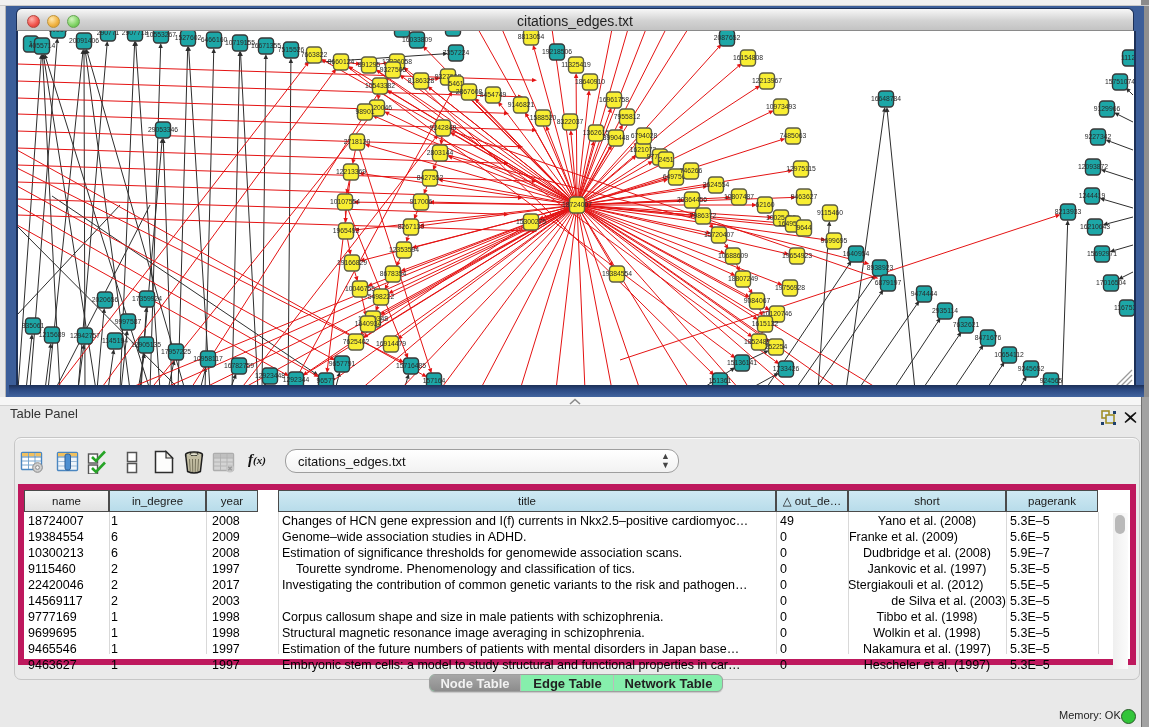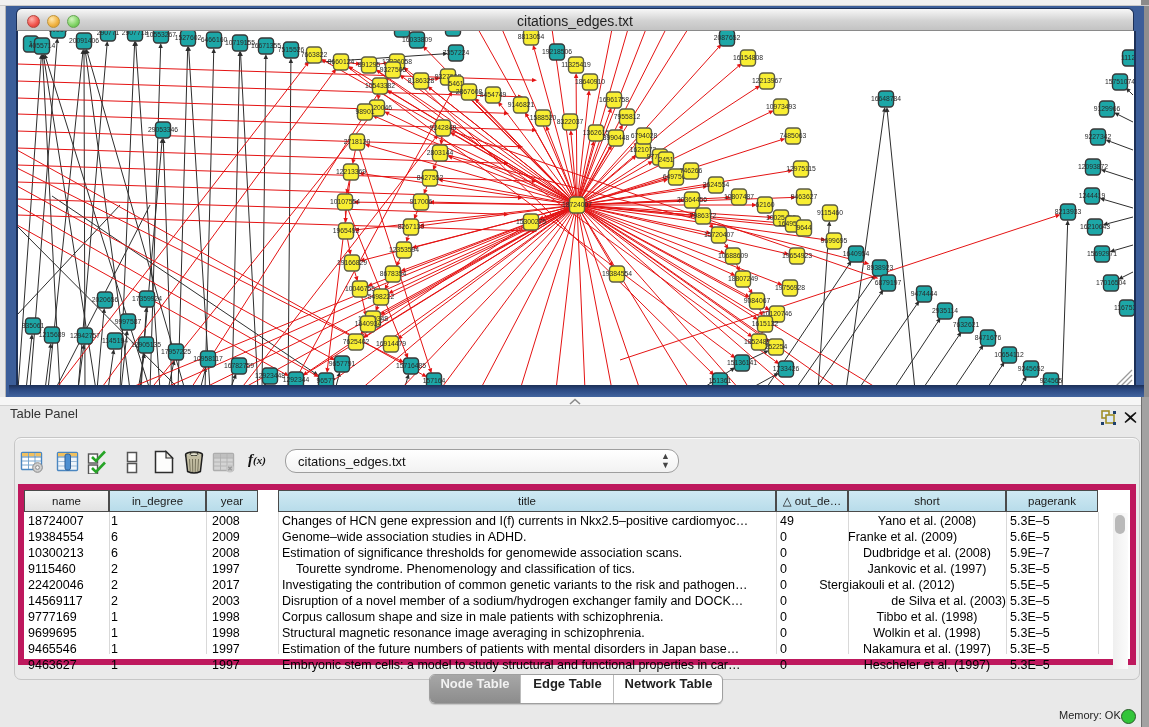--- a/index.html
+++ b/index.html
@@ -34,22 +34,22 @@
 #tablebox{left:18px;top:484px;width:1118px;height:181px;background:#fff;border:6px solid #be185d;box-sizing:border-box}
 .hcell{position:absolute;top:0;height:22px;box-sizing:border-box;border:1px solid #4a4a4a;
  font-size:11.5px;color:#1a1a1a;text-align:center;line-height:21px;overflow:hidden;
  background:linear-gradient(#cfe9f3,#b8dcea)}
 .hgrey{background:linear-gradient(#f4f4f4,#e2e2e2)}
 .row{position:absolute;left:0;width:1100px;height:16px;font-size:12.5px;color:#000;white-space:nowrap}
 .vline{position:absolute;top:22px;width:1px;height:142px;background:#d9d9d9}
 .c{position:absolute;top:1px;overflow:hidden}
 #scroll{position:absolute;right:2px;top:23px;width:15px;height:156px;background:linear-gradient(90deg,#efefef,#fbfbfb)}
 #thumb{position:absolute;left:2px;top:2px;width:10px;height:19px;background:#b9b9b9;border-radius:5px}
-#tabs{left:429px;top:674px;width:294px;height:30px;border:1px solid #9f9f9f;border-radius:6px;
- background:#ffffff;box-sizing:border-box;font-size:13px;font-weight:bold;overflow:hidden;
+#tabs{left:429px;top:674px;width:294px;height:18px;border:1px solid #9f9f9f;border-radius:6px;
+ background:#86efac;box-sizing:border-box;font-size:13px;font-weight:bold;overflow:hidden;
  box-shadow:0 1px 1px rgba(0,0,0,0.15)}
 .tab{position:absolute;top:0;height:100%;text-align:center;line-height:17px;color:#222}
 #tab1{left:0;width:90px;background:linear-gradient(#a7a7a7,#8c8c8c);color:#f2f2f2}
 #tab2{left:90px;width:93px;border-left:1px solid #bbb}
 #tab3{left:183px;width:109px;border-left:1px solid #bbb}
 #mem{left:1059px;top:709px;font-size:11px;color:#222}
 #dot{left:1121px;top:709px;width:13px;height:13px;border-radius:50%;background:#33c53a;border:1px solid #2a5b2a}
 </style></head>
 <body>
 <div class="abs" id="desk"></div>
@@ -868,21 +868,21 @@
       <span class="c" style="left:756px;width:66px">49</span>
       <span class="c" style="left:824px;width:158px;text-align:center">Yano et al. (2008)</span>
       <span class="c" style="left:986px;width:88px">5.3E–5</span>
     </div>
 <div class="row" style="top:39px">
       <span class="c" style="left:4px;width:80px">19384554</span>
       <span class="c" style="left:87px;width:90px">6</span>
       <span class="c" style="left:188px;width:68px">2009</span>
       <span class="c" style="left:258px;width:492px">Genome–wide association studies in ADHD.</span>
       <span class="c" style="left:756px;width:66px">0</span>
-      <span class="c" style="left:824px;width:158px;text-align:left">Franke et al. (2009)</span>
+      <span class="c" style="left:776px;width:158px;text-align:right">Franke et al. (2009)</span>
       <span class="c" style="left:986px;width:88px">5.6E–5</span>
     </div>
 <div class="row" style="top:55px">
       <span class="c" style="left:4px;width:80px">10300213</span>
       <span class="c" style="left:87px;width:90px">6</span>
       <span class="c" style="left:188px;width:68px">2008</span>
       <span class="c" style="left:258px;width:492px">Estimation of significance thresholds for genomewide association scans.</span>
       <span class="c" style="left:756px;width:66px">0</span>
       <span class="c" style="left:824px;width:158px;text-align:center">Dudbridge et al. (2008)</span>
       <span class="c" style="left:986px;width:88px">5.9E–7</span>
@@ -895,28 +895,27 @@
       <span class="c" style="left:756px;width:66px">0</span>
       <span class="c" style="left:824px;width:158px;text-align:center">Jankovic et al. (1997)</span>
       <span class="c" style="left:986px;width:88px">5.3E–5</span>
     </div>
 <div class="row" style="top:87px">
       <span class="c" style="left:4px;width:80px">22420046</span>
       <span class="c" style="left:87px;width:90px">2</span>
       <span class="c" style="left:188px;width:68px">2017</span>
       <span class="c" style="left:258px;width:492px">Investigating the contribution of common genetic variants to the risk and pathogen…</span>
       <span class="c" style="left:756px;width:66px">0</span>
-      <span class="c" style="left:784px;width:158px;text-align:center">Stergiakouli et al. (2012)</span>
+      <span class="c" style="left:824px;width:158px;">Stergiakouli et al. (2012)</span>
       <span class="c" style="left:986px;width:88px">5.5E–5</span>
     </div>
 <div class="row" style="top:103px">
       <span class="c" style="left:4px;width:80px">14569117</span>
       <span class="c" style="left:87px;width:90px">2</span>
       <span class="c" style="left:188px;width:68px">2003</span>
-      <span class="c" style="left:258px;width:492px">Disruption of a novel member of a sodium/hydrogen exchanger family and DOCK…</span>
       <span class="c" style="left:756px;width:66px">0</span>
       <span class="c" style="left:824px;width:158px;text-align:right">de Silva et al. (2003)</span>
       <span class="c" style="left:986px;width:88px">5.3E–5</span>
     </div>
 <div class="row" style="top:119px">
       <span class="c" style="left:4px;width:80px">9777169</span>
       <span class="c" style="left:87px;width:90px">1</span>
       <span class="c" style="left:188px;width:68px">1998</span>
       <span class="c" style="left:258px;width:492px">Corpus callosum shape and size in male patients with schizophrenia.</span>
       <span class="c" style="left:756px;width:66px">0</span>

